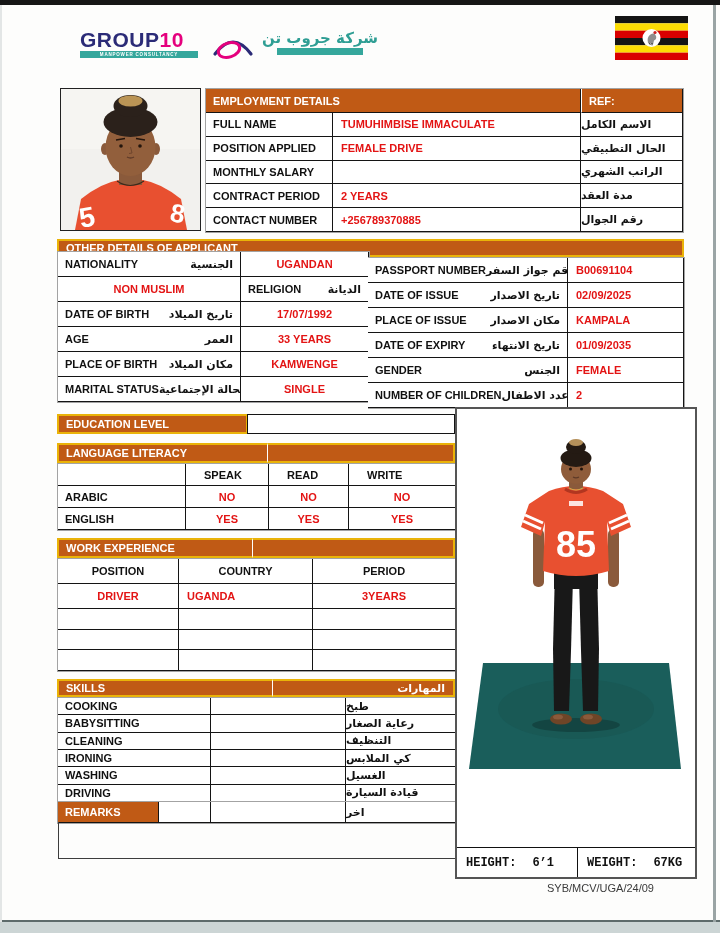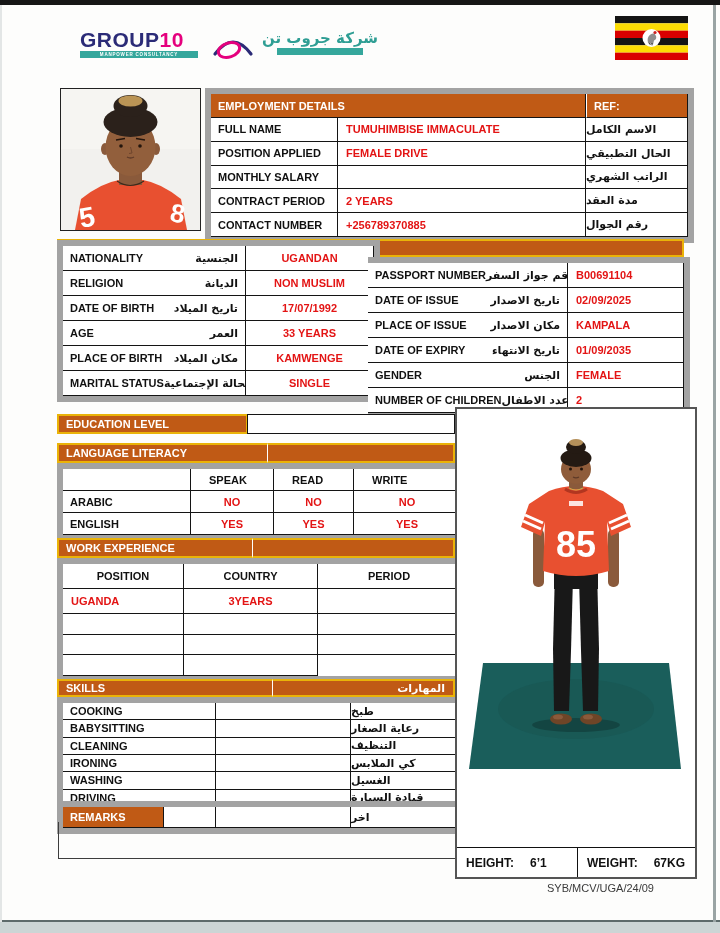--- a/index.html
+++ b/index.html
@@ -13,42 +13,42 @@
   .edge-right{right:4px;top:5px;bottom:11px;width:3px;background:#9aa4a4;}
   .edge-left{left:0;top:5px;bottom:11px;width:2px;background:#e3e6e6;}
   
   .g10-text{font-size:21px;font-weight:800;letter-spacing:.5px;line-height:20px;}
   .g10-group{color:#2b2b77;}
   .g10-ten{color:#e5007d;}
   .teal-strip{background:#35a79c;height:7px;display:flex;align-items:center;justify-content:center;
               color:#fff;font-size:4.5px;letter-spacing:.8px;font-weight:700;overflow:hidden;}
   .arname{color:#2f9e94;font-size:15px;font-weight:700;line-height:16px;}
   
-  .tbl{display:grid;border:6px solid #a3a3a3;background:#fff;}
+  .tbl{display:grid;border:1px solid #a3a3a3;background:#fff;}
   .c{border-right:1px solid #141414;border-bottom:1px solid #141414;display:flex;align-items:center;
      overflow:hidden;white-space:nowrap;font-size:11px;font-weight:700;}
   .c:last-child{}
   .tbl .c{margin:0;}
   .tbl{grid-gap:0;}
   .tbl .c{box-sizing:border-box;}
   .hdrcell{background:#c05a15;color:#fff;padding-left:7px;}
   .lbl{padding-left:7px;color:#101010;}
   .val{color:#e31414;padding-left:8px;}
   .valc{color:#e31414;justify-content:center;padding-left:0;}
   .arcell{justify-content:flex-end;padding-right:8px;direction:rtl;}
   .between{justify-content:space-between;padding:0 7px;}
   .orange-bar{background:#c05a15;border:2px solid #eab308;color:#fff;font-weight:700;font-size:11px;
               display:flex;align-items:center;padding-left:7px;box-sizing:border-box;}
   .whitebox{background:#fff;border:1px solid #141414;box-sizing:border-box;}
   .line{background:#3d3d3d;}
   .footer-code{font-size:11px;color:#3a3a3a;font-weight:400;}
   
   .photo-panel{border:2px solid #555;background:#fff;box-sizing:border-box;}
   .hw-row{display:grid;grid-template-columns:120px 1fr;border-top:1px solid #111;}
-  .hw-cell{display:flex;align-items:center;gap:16px;padding-left:9px;font-size:12px;font-weight:700;}
+  .hw-cell{display:flex;align-items:center;gap:16px;padding-left:9px;font-size:12px;font-weight:700;font-family:Liberation Mono, monospace;}
   .hw-cell+.hw-cell{border-left:1px solid #111;}
   .photo-box{border:1px solid #222;background:#f2f1ee;box-sizing:border-box;overflow:hidden;}
 </style>
 </head>
 <body>
 
 <div class="page">
 
   <div class="abs edge-top"></div>
   <div class="abs edge-bottom"></div>
@@ -128,31 +128,31 @@
     <div class="c val">2 YEARS</div>
     <div class="c arcell ar">مدة العقد</div>
 
     <div class="c lbl">CONTACT NUMBER</div>
     <div class="c val">+256789370885</div>
     <div class="c arcell ar">رقم الجوال</div>
   </div>
 
   <div class="abs orange-bar" style="left:57px;top:239px;width:627px;height:18px;">OTHER DETAILS OF APPLICANT</div>
 
-  <div class="abs tbl" style="left:57px;top:240px;width:311px;height:150px;grid-template-columns:183px 1fr;grid-template-rows:repeat(6,1fr);">
+  <div class="abs tbl" style="left:57px;top:251px;width:311px;height:150px;grid-template-columns:183px 1fr;grid-template-rows:repeat(6,1fr);">
     <div class="c between">
         <span>NATIONALITY</span>
         <span class="ar" dir="rtl">الجنسية</span>
       </div>
     <div class="c valc">UGANDAN</div>
+    <div class="c valc">NON MUSLIM</div>
     <div class="c between">
         <span>RELIGION</span>
         <span class="ar" dir="rtl">الديانة</span>
       </div>
-    <div class="c valc">NON MUSLIM</div>
     <div class="c between">
         <span>DATE OF BIRTH</span>
         <span class="ar" dir="rtl">تاريخ الميلاد</span>
       </div>
     <div class="c valc">17/07/1992</div>
     <div class="c between">
         <span>AGE</span>
         <span class="ar" dir="rtl">العمر</span>
       </div>
     <div class="c valc">33 YEARS</div>
@@ -227,20 +227,21 @@
 
   <div class="abs" style="left:57px;top:538px;width:398px;height:19px;display:grid;grid-template-columns:196px 1fr;">
     <div class="orange-bar" style="height:20px;border-right:1px solid #fff;">WORK EXPERIENCE</div>
     <div class="orange-bar" style="height:20px;border-left:none;"></div>
   </div>
   <div class="abs tbl" style="left:57px;top:558px;width:398px;height:112px;grid-template-columns:121px 134px 1fr;grid-template-rows:25px 25px 1fr 1fr 1fr;">
     <div class="c" style="justify-content:center;">POSITION</div>
     <div class="c" style="justify-content:center;">COUNTRY</div>
     <div class="c" style="justify-content:center;">PERIOD</div>
 
+    <div class="c valc">DRIVER</div>
     <div class="c val">UGANDA</div>
     <div class="c valc">3YEARS</div>
 
     <div class="c"></div>
       <div class="c"></div>
       <div class="c"></div>
     <div class="c"></div>
       <div class="c"></div>
       <div class="c"></div>
     <div class="c"></div>

